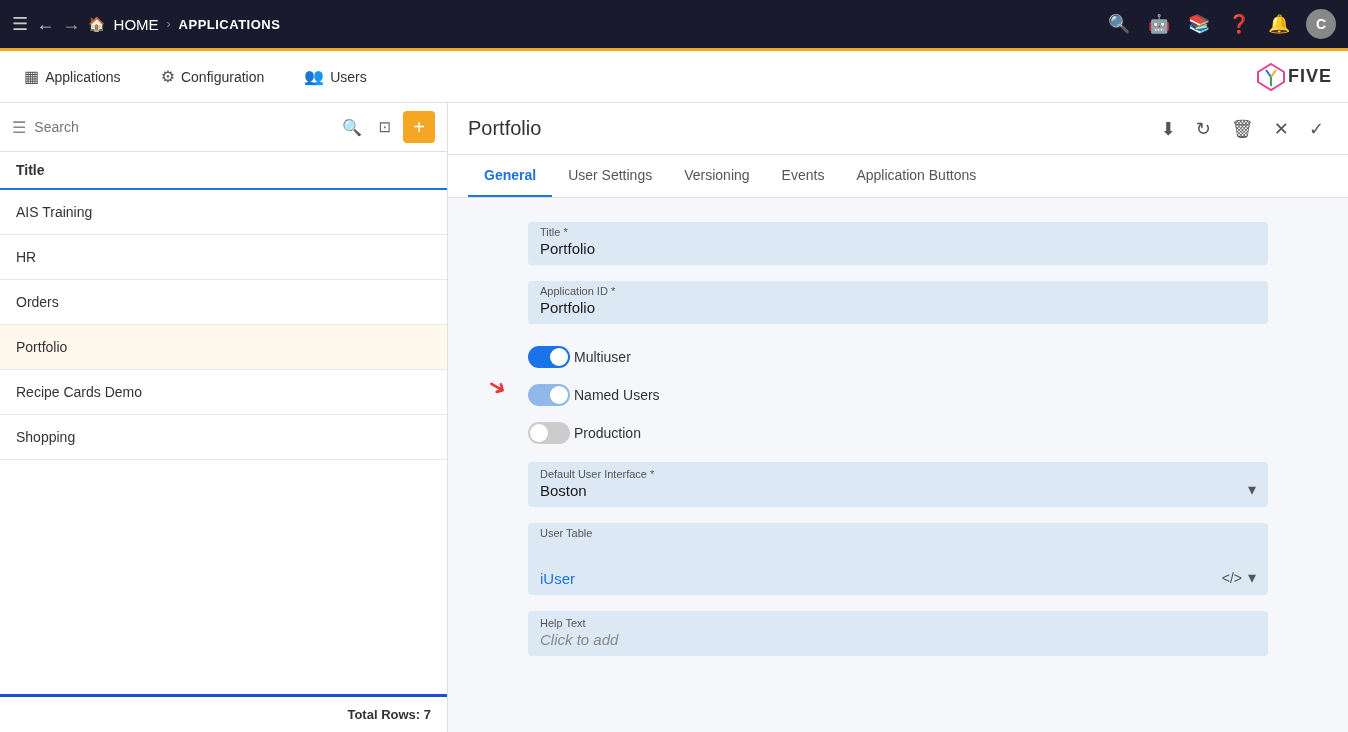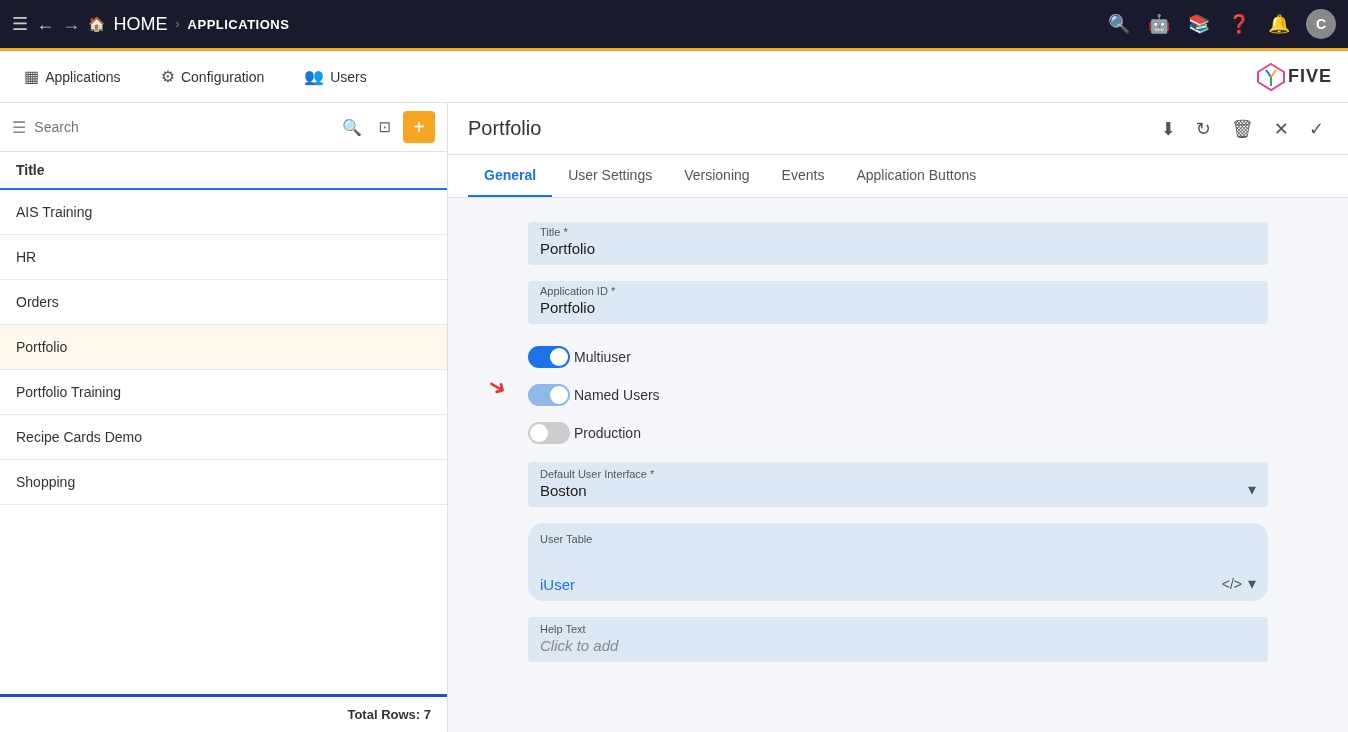--- a/index.html
+++ b/index.html
@@ -313,22 +313,22 @@
       display: flex;
       align-items: flex-end;
       justify-content: space-between;
       margin-bottom: 16px;
     }
     .dropdown-content { flex: 1; }
     .dropdown-arrow { color: #555; font-size: 16px; cursor: pointer; }
 
     .user-table-field {
       background: #dde8f5;
-      border-radius: 15px;
-      padding: 10px 12px 8px;
+      border-radius: 4px;
+      padding: 4px 12px 8px;
       display: flex;
       align-items: flex-end;
       justify-content: space-between;
       margin-bottom: 16px;
     }
     .user-table-actions {
       display: flex;
       gap: 6px;
       align-items: center;
     }
@@ -362,21 +362,21 @@
     <button class="nav-btn">
       <span style="font-size:18px; color:#ccc;">☰</span>
     </button>
     <button class="nav-btn">
       <span style="font-size:18px; color:#ccc;">←</span>
     </button>
     <button class="nav-btn">
       <span style="font-size:18px; color:#aaa;">→</span>
     </button>
     <span style="color:#ccc; font-size:14px;">🏠</span>
-    <span class="nav-home" style="color:#fff; font-size:18px; font-weight:500;">HOME</span>
+    <span class="nav-home" style="color:#fff; font-size:15px; font-weight:500;">HOME</span>
     <span class="nav-separator">›</span>
     <span class="nav-apps">APPLICATIONS</span>
   </div>
   <div class="top-bar-right">
     <div class="top-bar-icon">
       <span style="color:#ccc; font-size:18px;">🔍</span>
     </div>
     <div class="top-bar-icon">
       <span style="color:#ccc; font-size:18px;">🤖</span>
     </div>
@@ -449,23 +449,20 @@
       <div class="list-item">
         <span>HR</span>
       </div>
       <div class="list-item">
         <span>Orders</span>
       </div>
       <div class="list-item active">
         <span>Portfolio</span>
       </div>
       <div class="list-item">
-        <span>Portfolio Training</span>
-      </div>
-      <div class="list-item">
         <span>Recipe Cards Demo</span>
       </div>
       <div class="list-item">
         <span>Shopping</span>
       </div>
     </div>
 
     <div class="total-rows">Total Rows: 7</div>
   </div>
 

